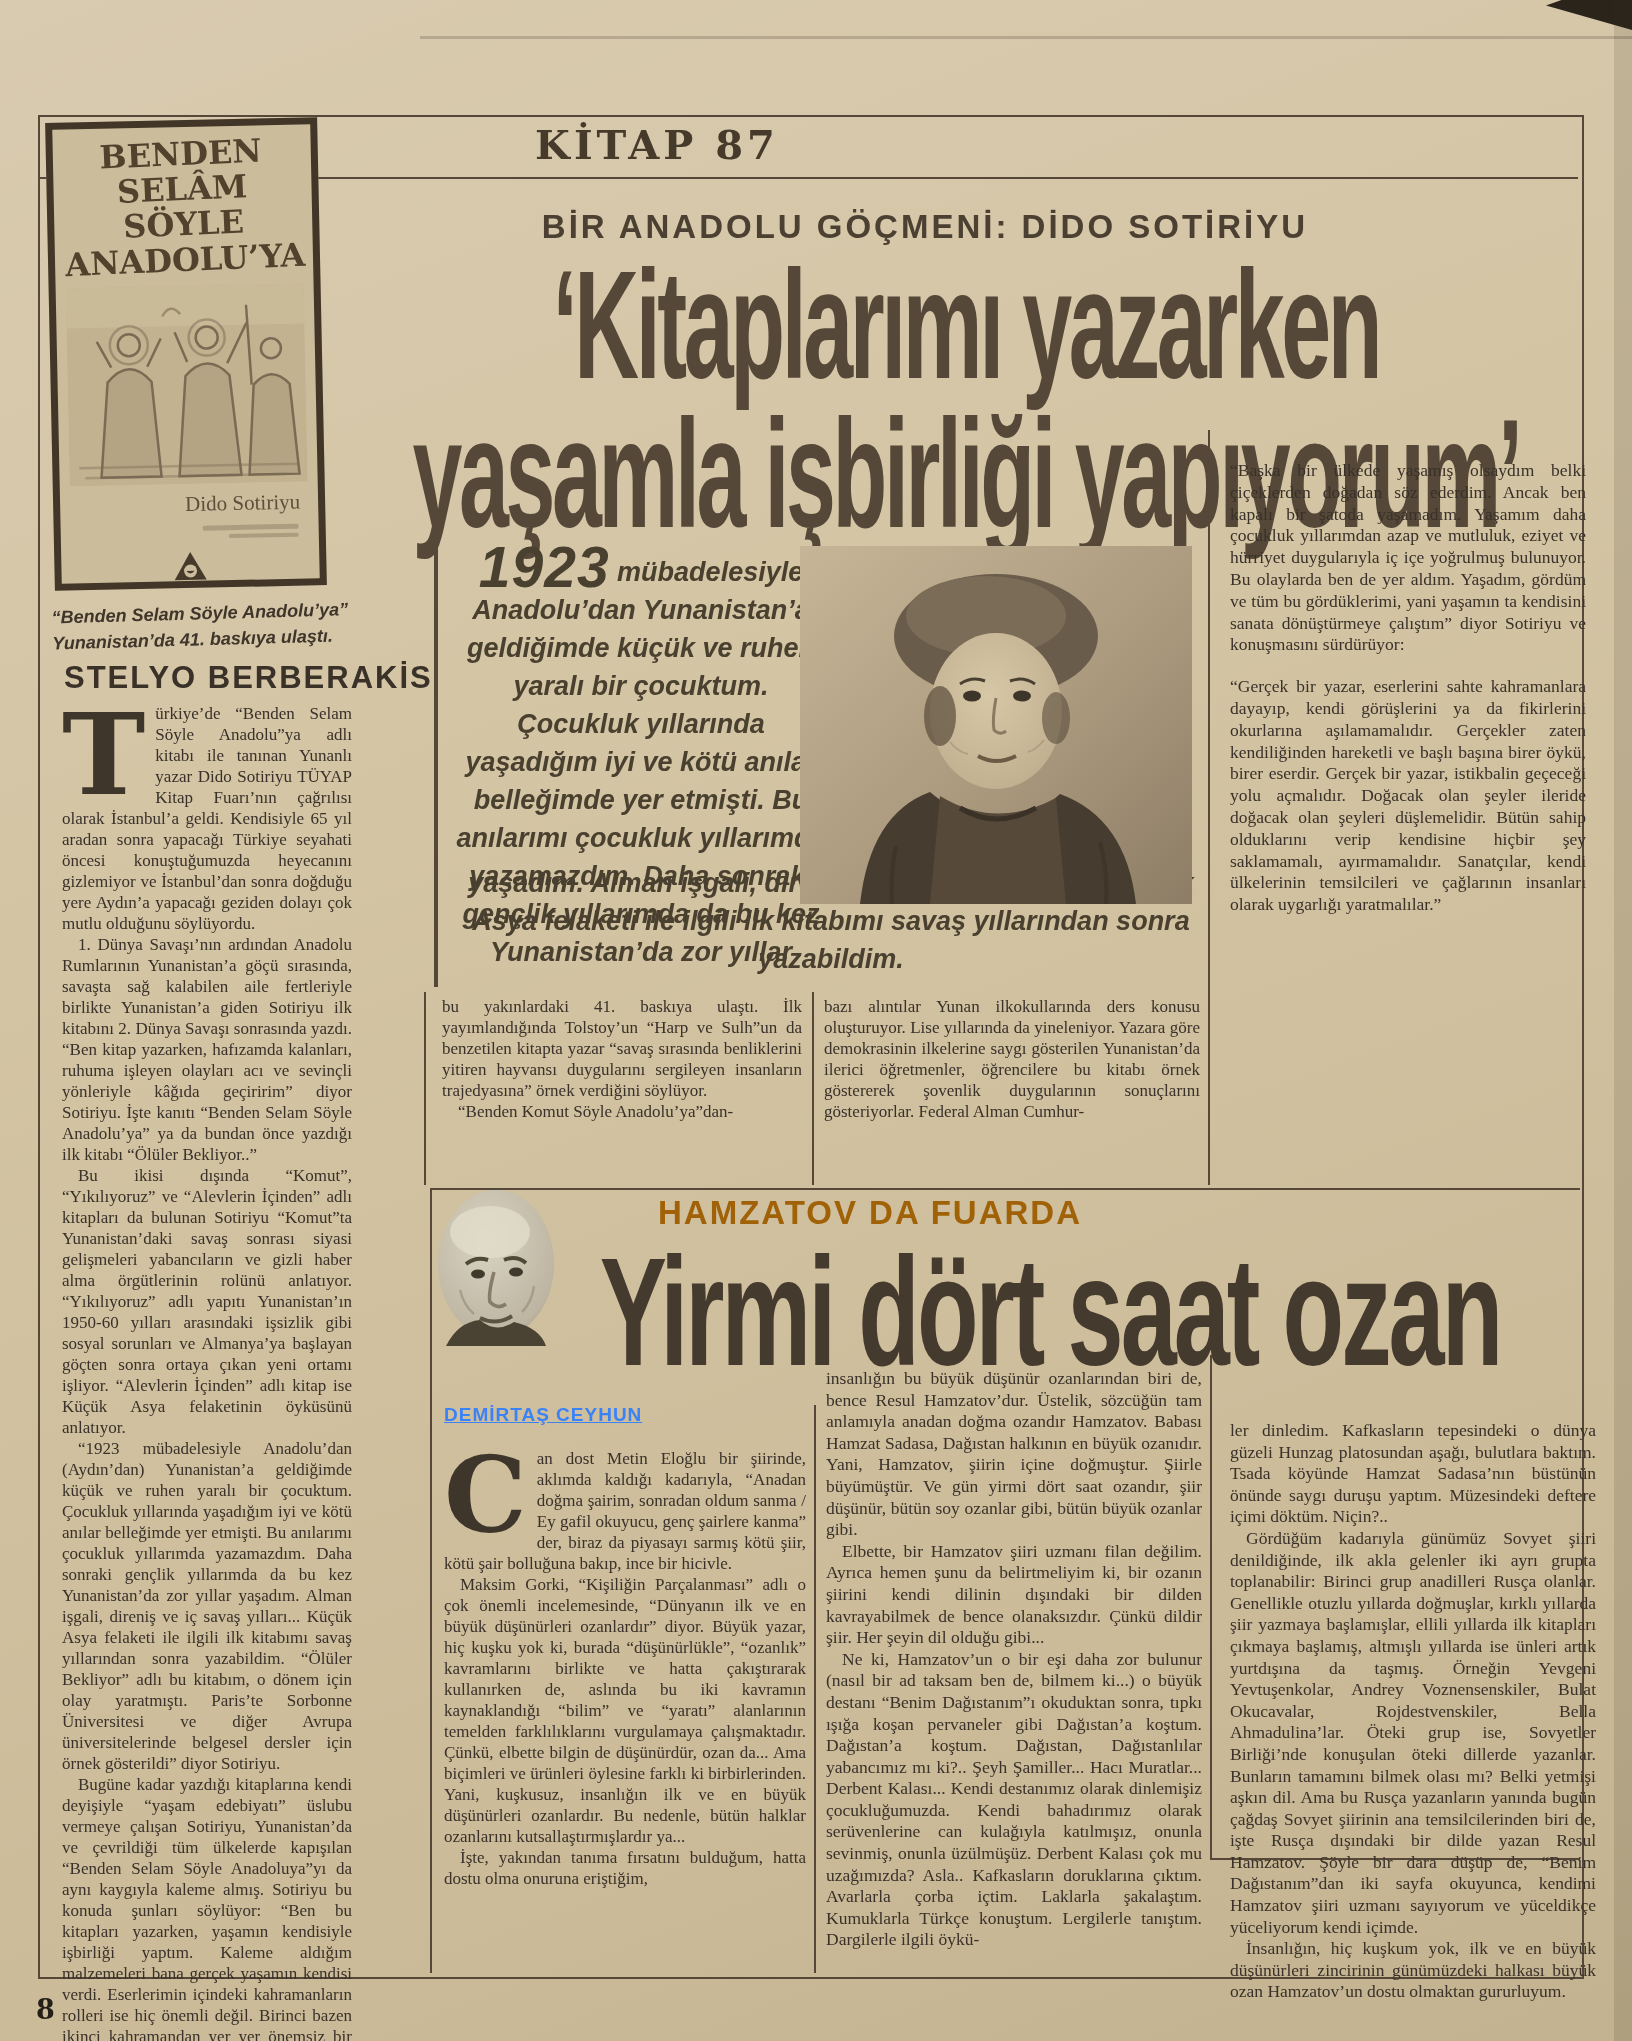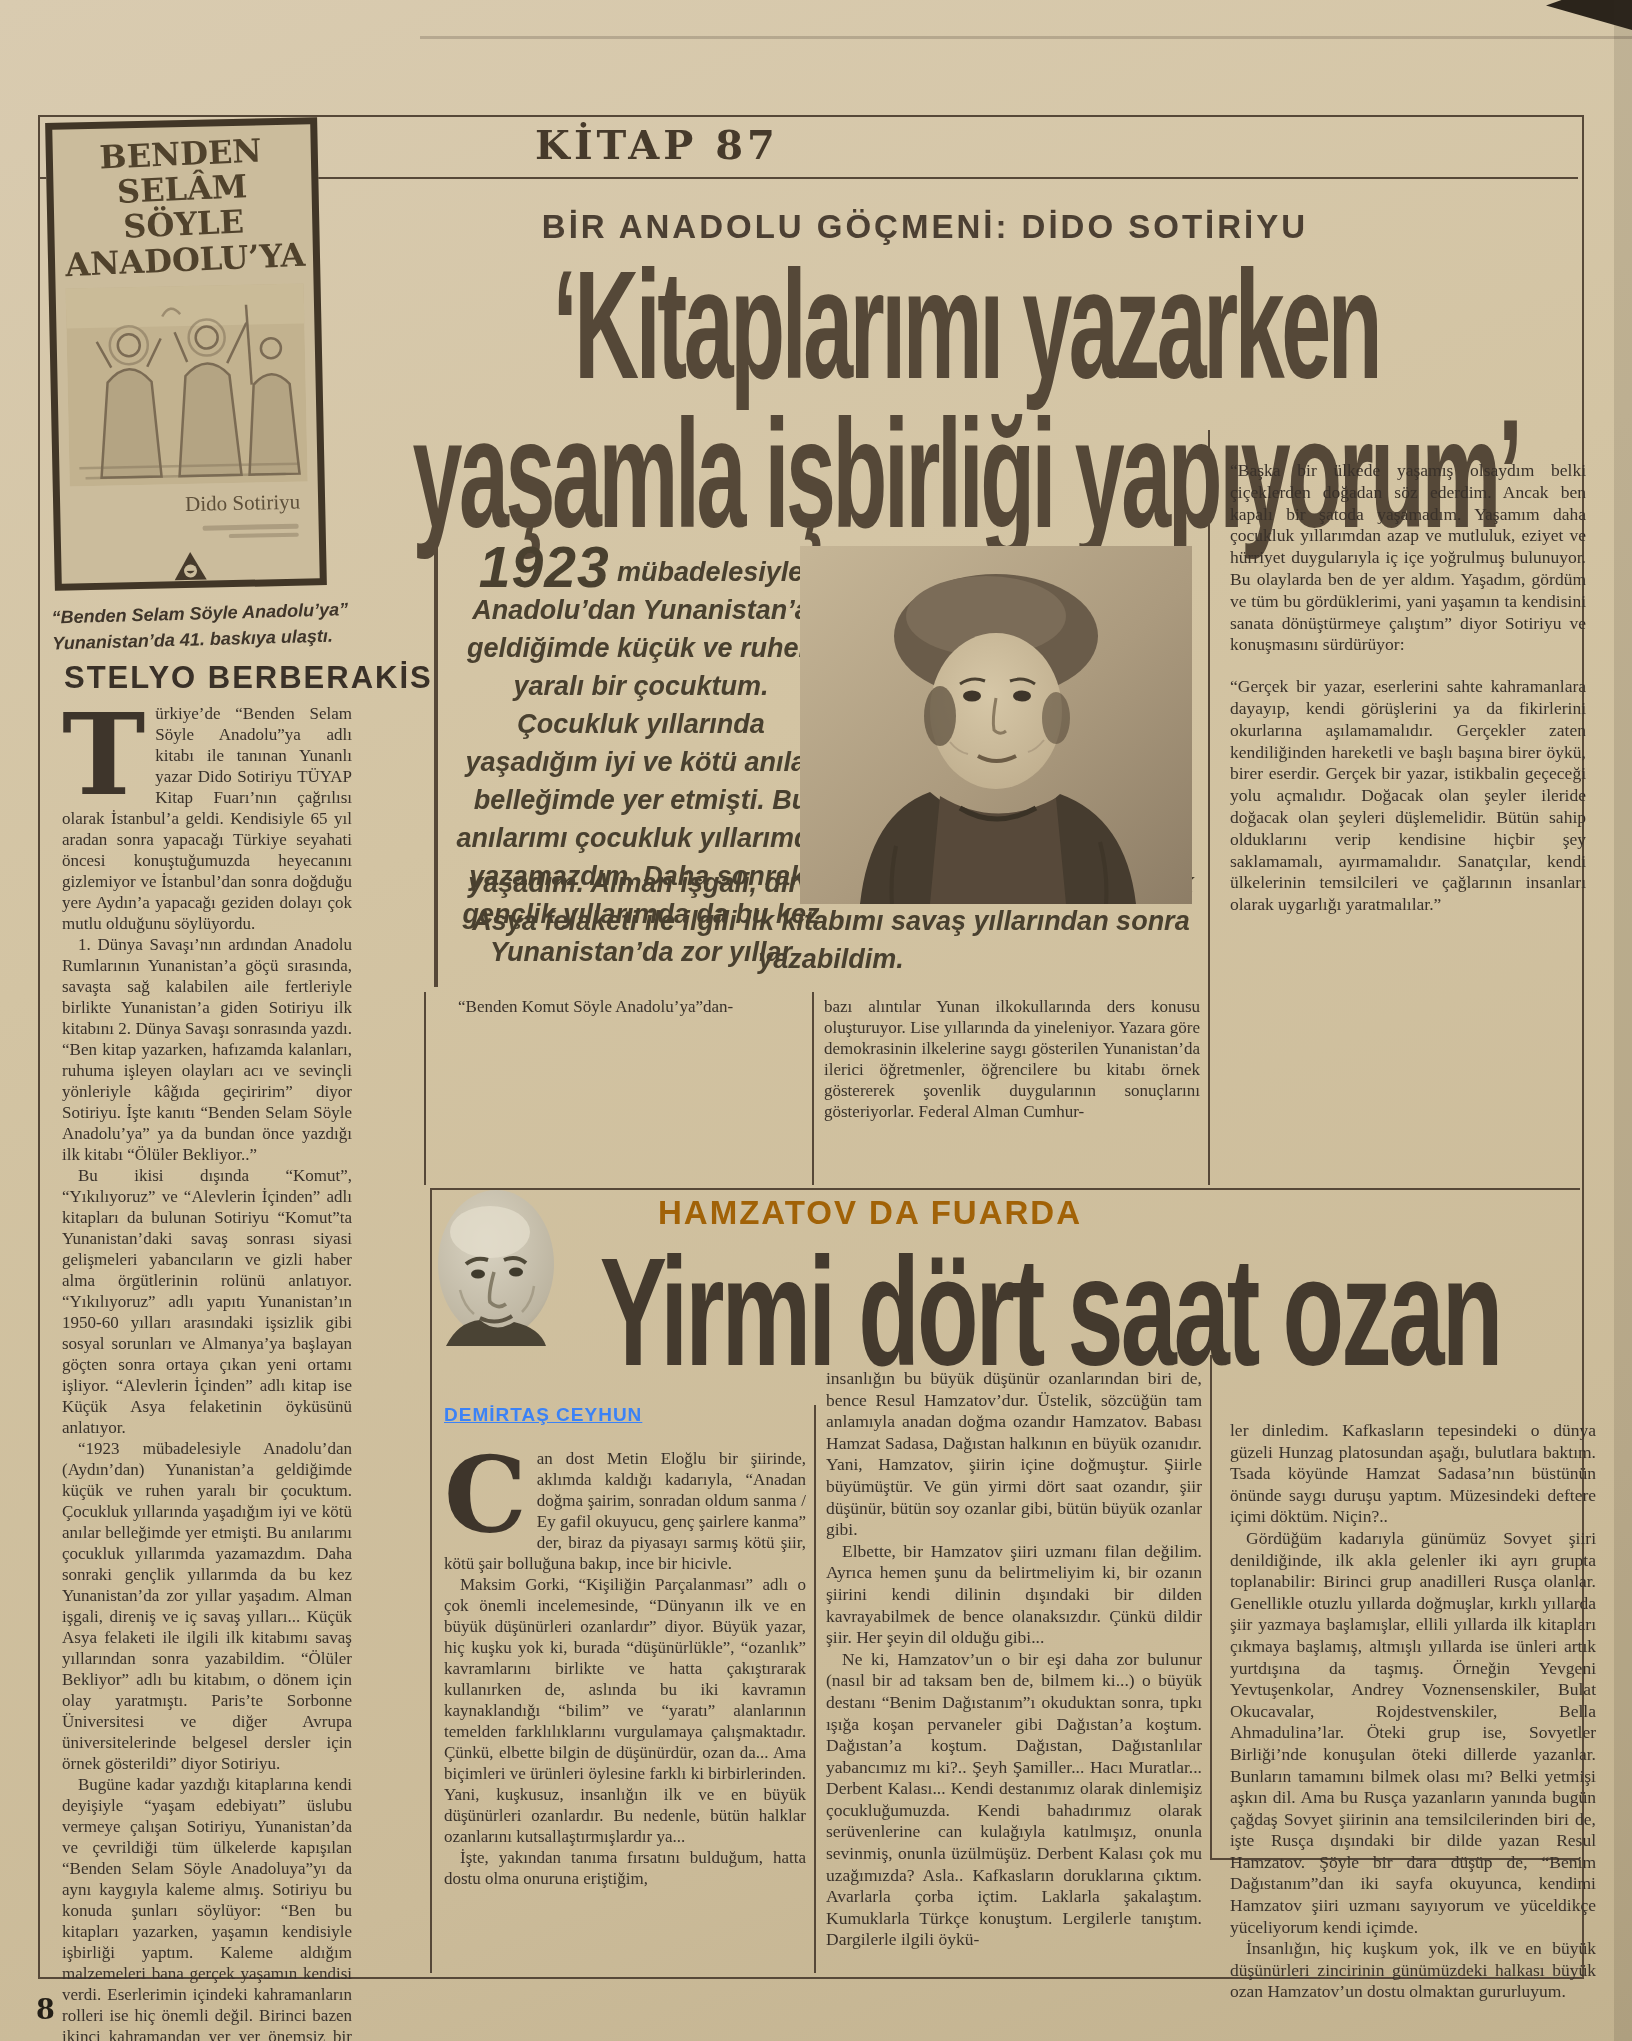--- a/index.html
+++ b/index.html
@@ -195,20 +195,21 @@
 <div class="abs bodycol colA">
   <span class="dropcap">T</span>
   <p class="noind">ürkiye’de “Benden Selam Söyle Anadolu”ya adlı kitabı ile tanınan Yunanlı yazar Dido Sotiriyu TÜYAP Kitap Fuarı’nın çağrılısı olarak İstanbul’a geldi. Kendisiyle 65 yıl aradan sonra yapacağı Türkiye seyahati öncesi konuştuğumuzda heyecanını gizlemiyor ve İstanbul’dan sonra doğduğu yere Aydın’a yapacağı geziden dolayı çok mutlu olduğunu söylüyordu.</p>
   <p>1. Dünya Savaşı’nın ardından Anadolu Rumlarının Yunanistan’a göçü sırasında, savaşta sağ kalabilen aile fertleriyle birlikte Yunanistan’a giden Sotiriyu ilk kitabını 2. Dünya Savaşı sonrasında yazdı. “Ben kitap yazarken, hafızamda kalanları, ruhuma işleyen olayları acı ve sevinçli yönleriyle kâğıda geçiririm” diyor Sotiriyu. İşte kanıtı “Benden Selam Söyle Anadolu’ya” ya da bundan önce yazdığı ilk kitabı “Ölüler Bekliyor..”</p>
   <p>Bu ikisi dışında “Komut”, “Yıkılıyoruz” ve “Alevlerin İçinden” adlı kitapları da bulunan Sotiriyu “Komut”ta Yunanistan’daki savaş sonrası siyasi gelişmeleri yabancıların ve gizli haber alma örgütlerinin rolünü anlatıyor. “Yıkılıyoruz” adlı yapıtı Yunanistan’ın 1950-60 yılları arasındaki işsizlik gibi sosyal sorunları ve Almanya’ya başlayan göçten sonra ortaya çıkan yeni ortamı işliyor. “Alevlerin İçinden” adlı kitap ise Küçük Asya felaketinin öyküsünü anlatıyor.</p>
   <p>“1923 mübadelesiyle Anadolu’dan (Aydın’dan) Yunanistan’a geldiğimde küçük ve ruhen yaralı bir çocuktum. Çocukluk yıllarında yaşadığım iyi ve kötü anılar belleğimde yer etmişti. Bu anılarımı çocukluk yıllarımda yazamazdım. Daha sonraki gençlik yıllarımda da bu kez Yunanistan’da zor yıllar yaşadım. Alman işgali, direniş ve iç savaş yılları... Küçük Asya felaketi ile ilgili ilk kitabımı savaş yıllarından sonra yazabildim. “Ölüler Bekliyor” adlı bu kitabım, o dönem için olay yaratmıştı. Paris’te Sorbonne Üniversitesi ve diğer Avrupa üniversitelerinde belgesel dersler için örnek gösterildi” diyor Sotiriyu.</p>
   <p>Bugüne kadar yazdığı kitaplarına kendi deyişiyle “yaşam edebiyatı” üslubu vermeye çalışan Sotiriyu, Yunanistan’da ve çevrildiği tüm ülkelerde kapışılan “Benden Selam Söyle Anadoluya”yı da aynı kaygıyla kaleme almış. Sotiriyu bu konuda şunları söylüyor: “Ben bu kitapları yazarken, yaşamın kendisiyle işbirliği yaptım. Kaleme aldığım malzemeleri bana gerçek yaşamın kendisi verdi. Eserlerimin içindeki kahramanların rolleri ise hiç önemli değil. Birinci bazen ikinci kahramandan yer yer önemsiz bir noktada bulunabilir.”</p>
 
 </div>
 <div class="abs bodycol colB">
+  <p class="noind">bu yakınlardaki 41. baskıya ulaştı. İlk yayımlandığında Tolstoy’un “Harp ve Sulh”un da benzetilen kitapta yazar “savaş sırasında benliklerini yitiren hayvansı duygularını sergileyen insanların trajedyasına” örnek verdiğini söylüyor.</p>
   <p>“Benden Komut Söyle Anadolu’ya”dan-</p>
 </div>
 <div class="abs bodycol colC">
   <p class="noind">bazı alıntılar Yunan ilkokullarında ders konusu oluşturuyor. Lise yıllarında da yineleniyor. Yazara göre demokrasinin ilkelerine saygı gösterilen Yunanistan’da ilerici öğretmenler, öğrencilere bu kitabı örnek göstererek şovenlik duygularının sonuçlarını gösteriyorlar. Federal Alman Cumhur-</p>
 </div>
 <div class="abs bodycol colD">
   <p class="noind gap">“Başka bir ülkede yaşamış olsaydım belki çiçeklerden doğadan söz ederdim. Ancak ben kapalı bir şatoda yaşamadım. Yaşamım daha çocukluk yıllarımdan azap ve mutluluk, eziyet ve hürriyet duygularıyla iç içe yoğrulmuş bulunuyor. Bu olaylarda ben de yer aldım. Yaşadım, gördüm ve tüm bu gördüklerimi, yani yaşamın ta kendisini sanata dönüştürmeye çalıştım” diyor Sotiriyu ve konuşmasını sürdürüyor:</p>
   <p class="noind gap">“Gerçek bir yazar, eserlerini sahte kahramanlara dayayıp, kendi görüşlerini ya da fikirlerini okurlarına aşılamamalıdır. Gerçekler zaten kendiliğinden hareketli ve başlı başına birer öykü, birer eserdir. Gerçek bir yazar, istikbalin geçeceği yolu açmalıdır. Doğacak olan şeyler ileride doğacak olan şeyleri düşlemelidir. Bütün sahip olduklarını verip kendisine hiçbir şey saklamamalı, ayırmamalıdır. Sanatçılar, kendi ülkelerinin temsilcileri ve çağlarının insanları olarak uygarlığı yaratmalılar.”</p>
 </div>
 

